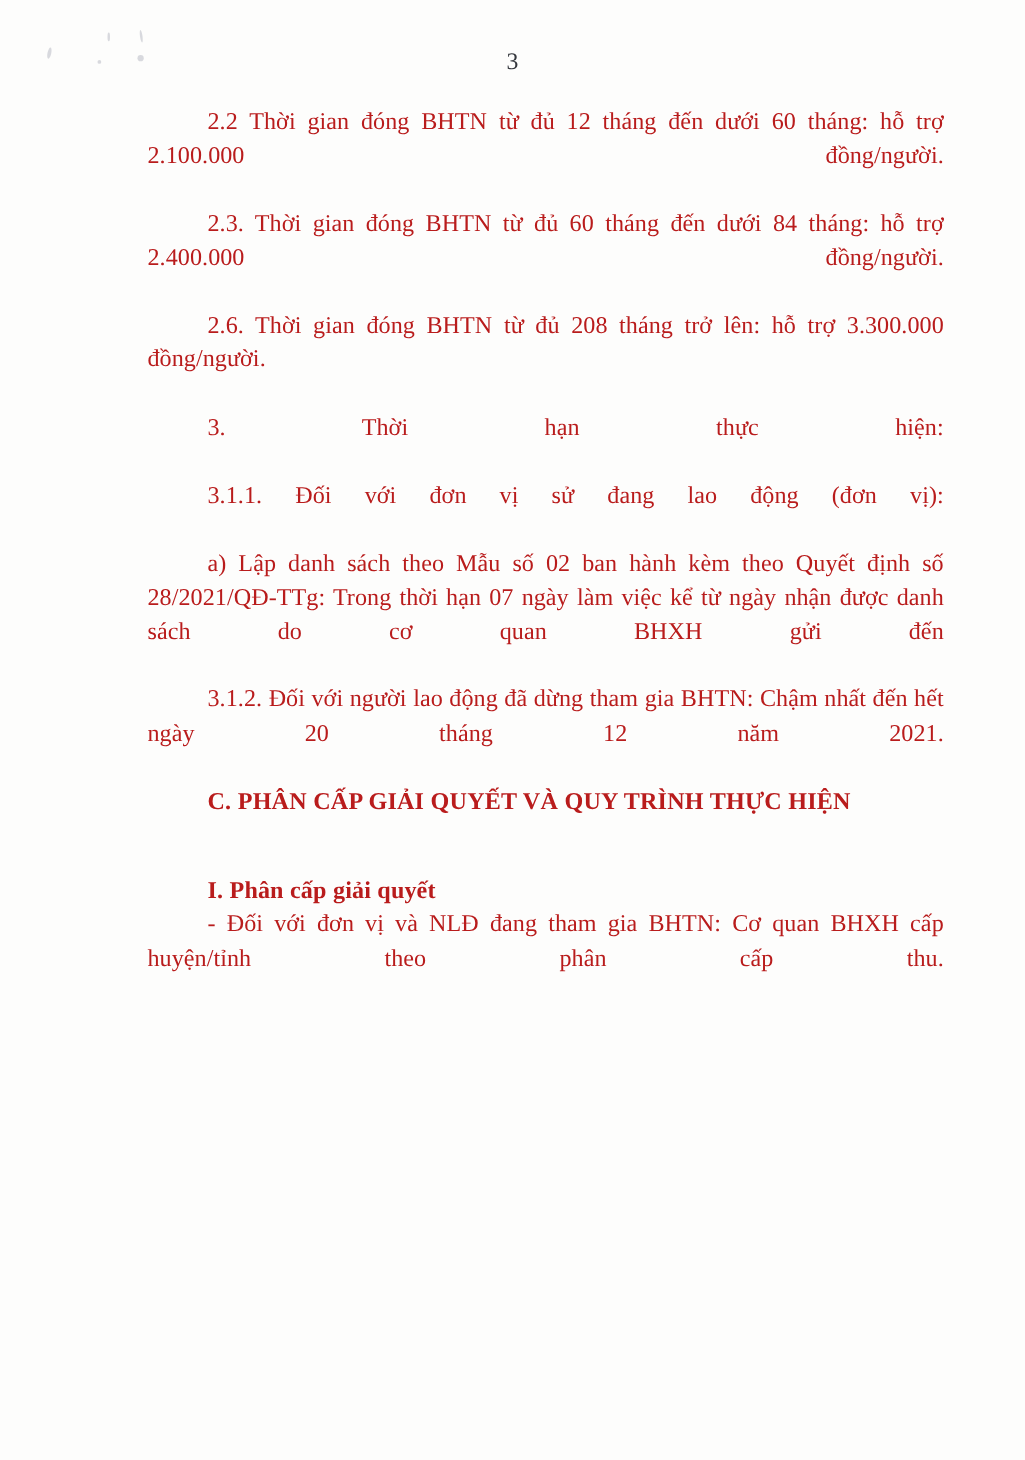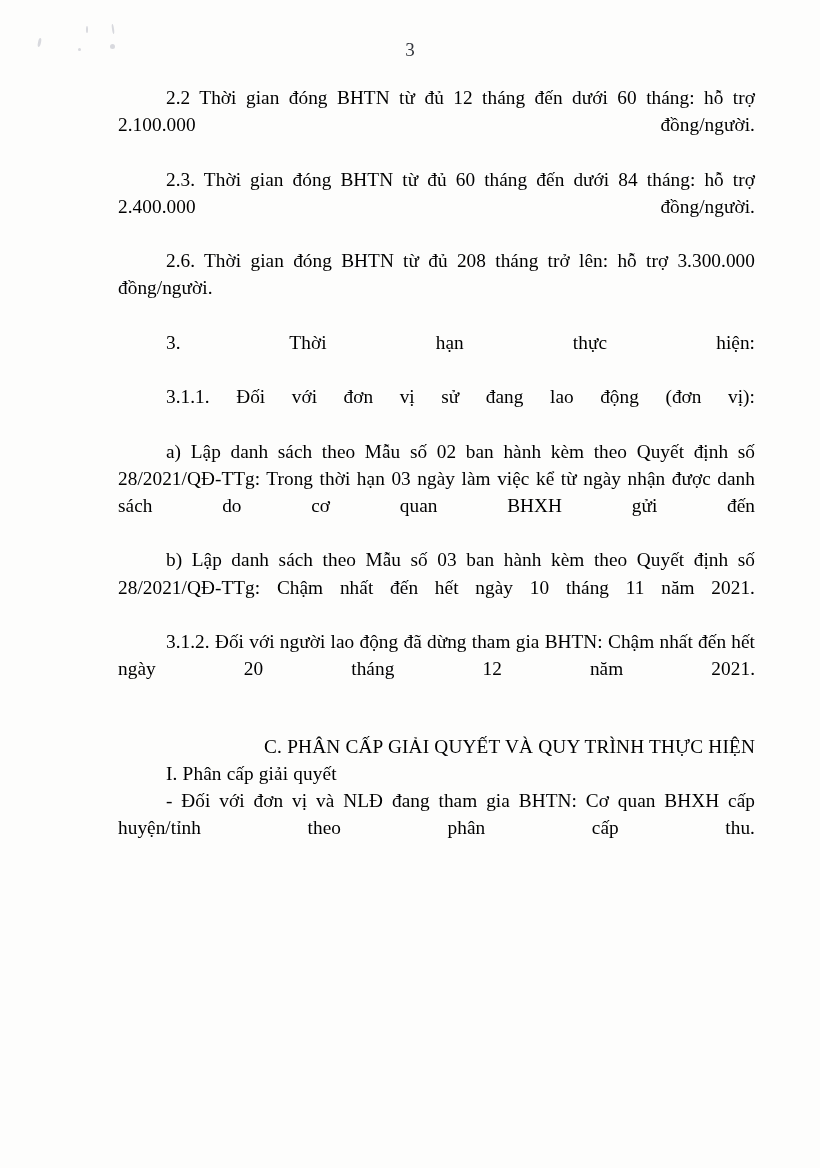--- a/index.html
+++ b/index.html
@@ -64,39 +64,39 @@
     top: 84px;
     width: 637px;
   }
 
   p {
     margin: 0;
     font-size: 19.3px;
     line-height: 27.2px;
     text-align: justify;
     text-justify: inter-word;
-    color: #000000;
+    color: #b91c1c;
     letter-spacing: .05px;
     word-spacing: .2px;
   }
   p.indent {
     text-indent: 48px;
   }
   p.head {
     text-indent: 48px;
-    font-weight: normal;
+    font-weight: bold;
     text-align: left;
     letter-spacing: .1px;
+    margin-top: 44px;
   }
   p.head-caps {
     text-indent: 48px;
-    font-weight: normal;
-    text-align: right;
+    font-weight: bold;
+    text-align: left;
     letter-spacing: .15px;
-    margin-top: 23px;
   }
   
   p::after {
     content: "";
     display: inline-block;
     width: 100%;
   }
   p.head::after,
   p.head-caps::after {
     display: none;
@@ -116,21 +116,20 @@
   </div>
 
   <div class="page-number">3</div>
 
   <div class="body-text">
       <p class="indent">2.2 Thời gian đóng BHTN từ đủ 12 tháng đến dưới 60 tháng: hỗ trợ 2.100.000 đồng/người.</p>
       <p class="indent">2.3. Thời gian đóng BHTN từ đủ 60 tháng đến dưới 84 tháng: hỗ trợ 2.400.000 đồng/người.</p>
       <p class="indent">2.6. Thời gian đóng BHTN từ đủ 208 tháng trở lên: hỗ trợ 3.300.000 đồng/người.</p>
       <p class="indent">3. Thời hạn thực hiện:</p>
       <p class="indent">3.1.1. Đối với đơn vị sử đang lao động (đơn vị):</p>
-      <p class="indent">a) Lập danh sách theo Mẫu số 02 ban hành kèm theo Quyết định số 28/2021/QĐ-TTg: Trong thời hạn 03 ngày làm việc kể từ ngày nhận được danh sách do cơ quan BHXH gửi đến</p>
-      <p class="indent">b) Lập danh sách theo Mẫu số 03 ban hành kèm theo Quyết định số 28/2021/QĐ-TTg: Chậm nhất đến hết ngày 10 tháng 11 năm 2021.</p>
+      <p class="indent">a) Lập danh sách theo Mẫu số 02 ban hành kèm theo Quyết định số 28/2021/QĐ-TTg: Trong thời hạn 07 ngày làm việc kể từ ngày nhận được danh sách do cơ quan BHXH gửi đến</p>
       <p class="indent">3.1.2. Đối với người lao động đã dừng tham gia BHTN: Chậm nhất đến hết ngày 20 tháng 12 năm 2021.</p>
       <p class="head-caps">C. PHÂN CẤP GIẢI QUYẾT VÀ QUY TRÌNH THỰC HIỆN</p>
       <p class="head">I. Phân cấp giải quyết</p>
       <p class="indent">- Đối với đơn vị và NLĐ đang tham gia BHTN: Cơ quan BHXH cấp huyện/tỉnh theo phân cấp thu.</p>
     </div>
 
 </div>
 
 </body></html>

